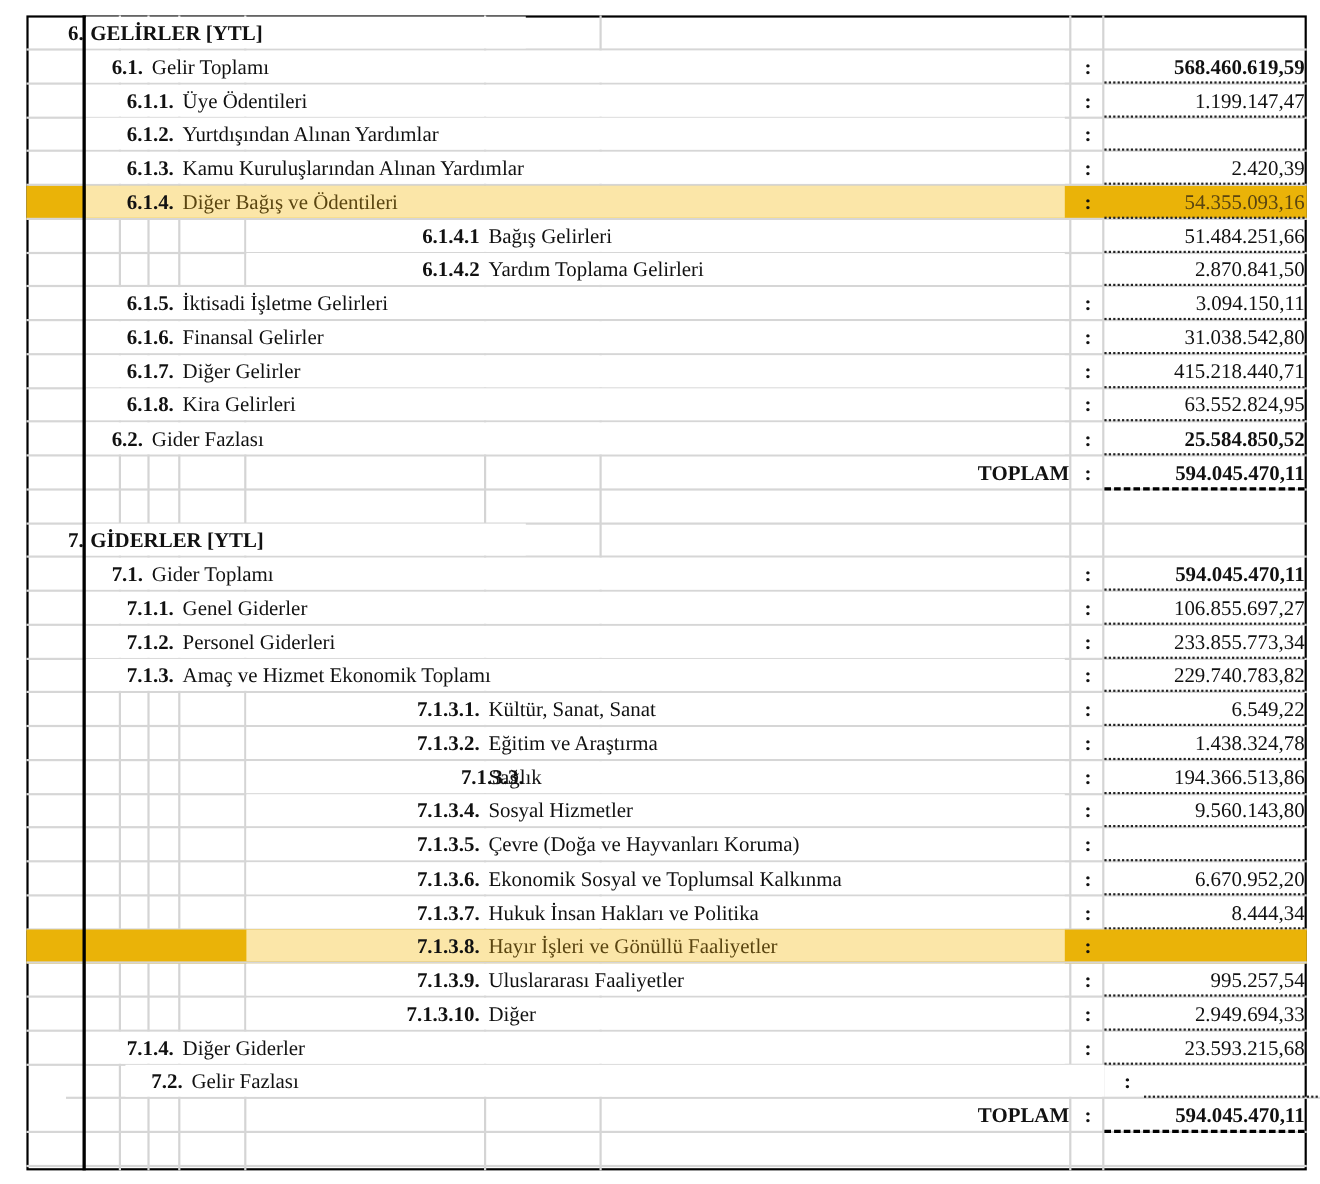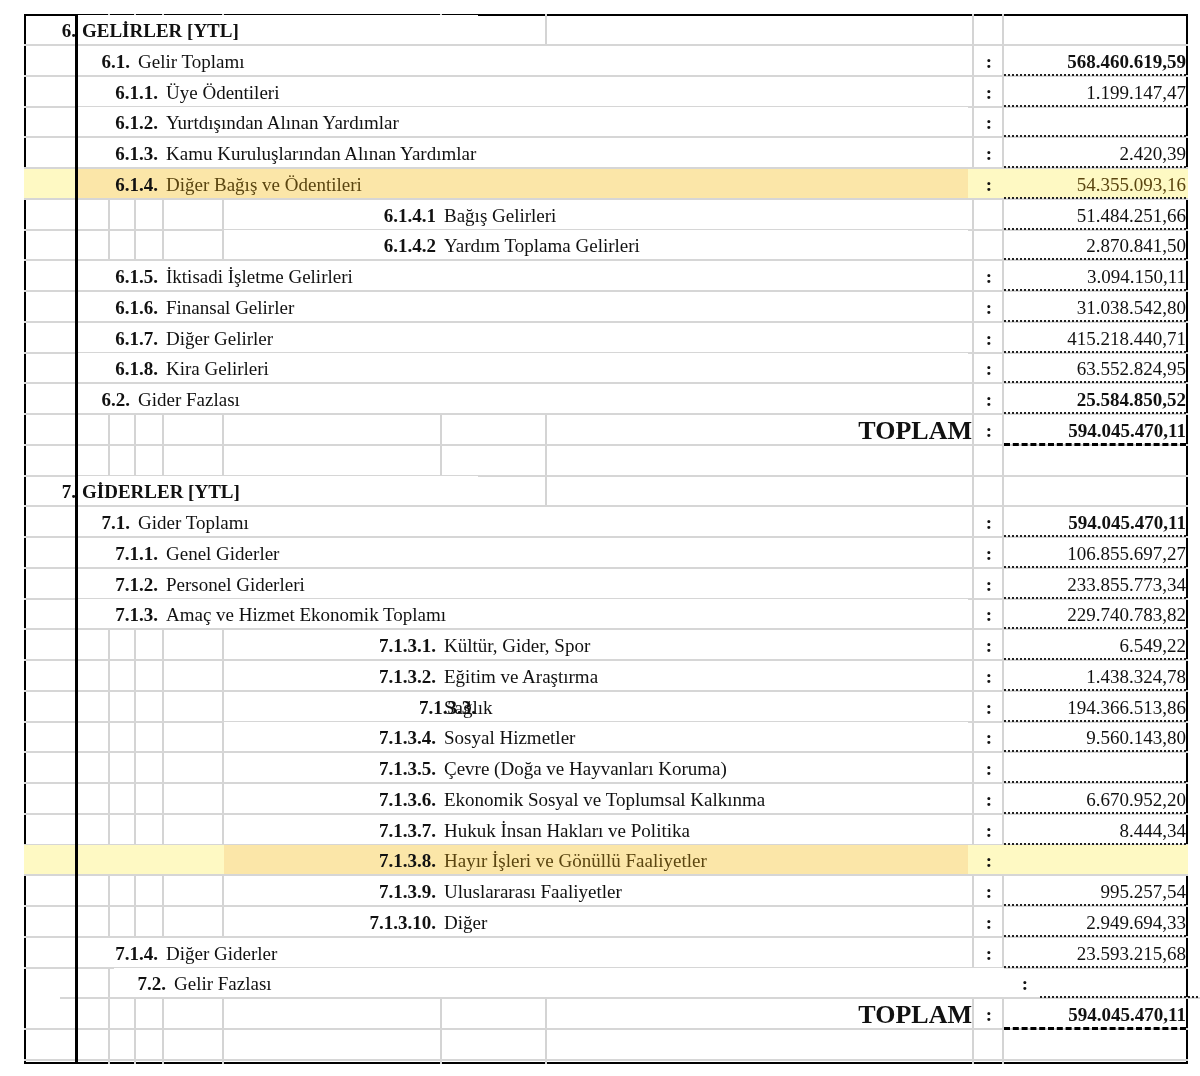--- a/index.html
+++ b/index.html
@@ -4,33 +4,33 @@
 <style>
   html, body { margin: 0; padding: 0; background: #ffffff; }
   body { width: 1200px; height: 1076px; position: relative; overflow: hidden;
          font-family: "Liberation Serif", "DejaVu Serif", serif; color: #111; }
   .sheet { position: absolute; left: 24px; top: 14px; width: 1164px; height: 1050px;
            border: 2px solid #000; box-sizing: border-box; }
   .vline { position: absolute; top: 14px; width: 2px; background: #d4d4d4; }
   .vthick { position: absolute; top: 14px; width: 3px; background: #000; height: 1050px; left: 75px; }
   .row { position: absolute; left: 24px; width: 1164px; height: 31px; box-sizing: border-box;
          border-bottom: 2px solid #d6d6d6; }
-  .row.hl { background: #fef9c3; }
+  .row.hl { background: #eab308; }
   .row.hl .txt, .row.hl .val { color: #5a4510; }
   .cell { position: absolute; top: 0; height: 29px; line-height: 31px; font-size: 19px; white-space: nowrap; }
   .num { font-weight: bold; text-align: right; }
   .txt { text-align: left; }
   .colon { position: absolute; left: 954px; width: 22px; text-align: center; font-weight: bold;
            line-height: 31px; font-size: 19px; top: 0; }
   .val { position: absolute; left: 980px; width: 182px; text-align: right; line-height: 31px; font-size: 19px;
          top: 0; height: 28px; }
   .val.ul { border-bottom: 2px dotted #222; }
   .val.bold { font-weight: bold; }
   .val.total { border-bottom: 3px dashed #000; font-weight: bold; }
-  .total-label { position: absolute; right: 216px; font-weight: bold; line-height: 31px; font-size: 26px; top: 0; }
+  .total-label { position: absolute; right: 216px; font-weight: bold; line-height: 31px; font-size: 19px; top: 0; }
   .cover { position: absolute; background: #fff; }
 </style>
 </head>
 <body>
 
 <div class="sheet"></div>
 <div id="vlines">
     <div class="vline" style="left: 108px; height: 1050px;"></div>
     <div class="vline" style="left: 134px; height: 1050px;"></div>
     <div class="vline" style="left: 162px; height: 1050px;"></div>
@@ -163,21 +163,21 @@
     <div class="row" style="top: 599.25px;">
       <div class="cover" style="left: 54px; width: 890px; top: 0px; height: 29px; background: rgb(255, 255, 255);"></div>
       <span class="cell num" style="left: 54px; width: 80px;">7.1.3.</span>
       <span class="cell txt" style="left: 142px;">Amaç ve Hizmet Ekonomik Toplamı</span>
       <span class="colon">:</span>
       <span class="val ul">229.740.783,82</span>
     </div>
     <div class="row" style="top: 630px;">
       <div class="cover" style="left: 200px; width: 744px; top: 0px; height: 29px; background: rgb(255, 255, 255);"></div>
       <span class="cell num" style="left: 200px; width: 212px;">7.1.3.1.</span>
-      <span class="cell txt" style="left: 420px;">Kültür, Gider, Spor</span>
+      <span class="cell txt" style="left: 420px;">Kültür, Sanat, Sanat</span>
       <span class="colon">:</span>
       <span class="val ul">6.549,22</span>
     </div>
     <div class="row" style="top: 660.75px;">
       <div class="cover" style="left: 200px; width: 744px; top: 0px; height: 29px; background: rgb(255, 255, 255);"></div>
       <span class="cell num" style="left: 200px; width: 212px;">7.1.3.2.</span>
       <span class="cell txt" style="left: 420px;">Eğitim ve Araştırma</span>
       <span class="colon">:</span>
       <span class="val ul">1.438.324,78</span>
     </div>

